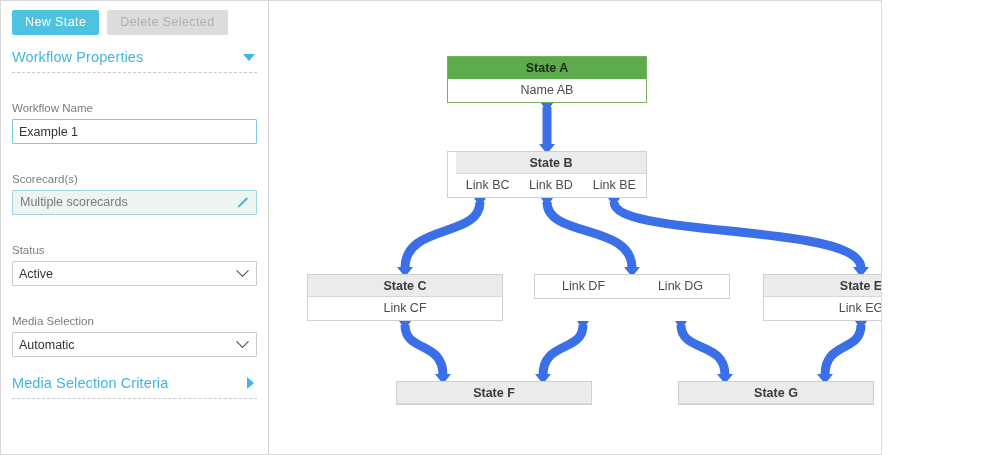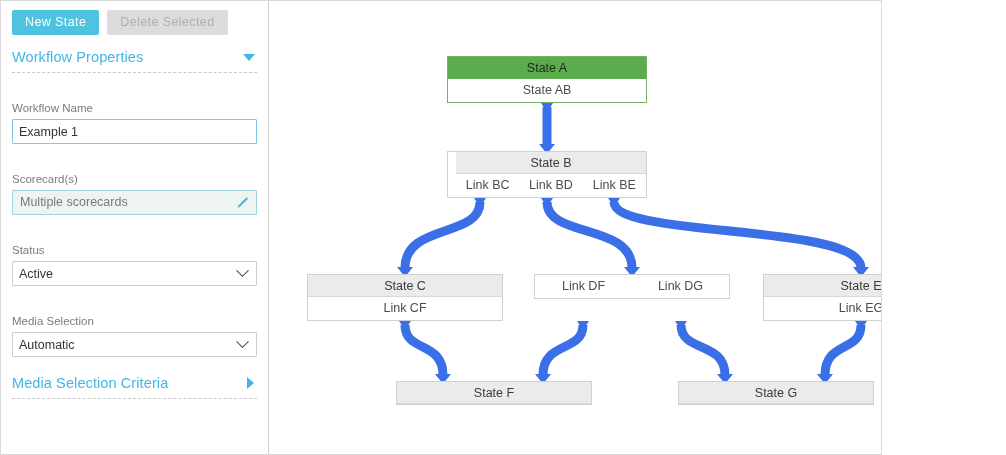--- a/index.html
+++ b/index.html
@@ -146,21 +146,21 @@
   }
   .state {
     position: absolute;
     border: 1px solid #d0d0d0;
     background: #fff;
   }
   .state-head {
     background: #ebebeb;
     text-align: center;
     font-size: 12.5px;
-    font-weight: normal;
+    font-weight: bold;
     color: #3a3a3a;
     height: 22px;
     line-height: 22px;
     border-bottom: 1px solid #d8d8d8;
   }
   .state.start { border-color: #76b266; }
   .state.start .state-head {
     background: #5cab4d;
     color: #1d2b18;
     border-bottom: 1px solid #5cab4d;
@@ -257,21 +257,21 @@
         <polygon points="448,373 464,373 456,383" fill="#3b6fe8"></polygon>
         <polygon points="406,320 418,320 412,329" fill="#3b6fe8"></polygon>
         <path d="M 592 324 C 592 351.5, 556 340, 556 374" fill="none" stroke="#3b6fe8" stroke-width="9" stroke-linecap="butt"></path>
         <polygon points="548,373 564,373 556,383" fill="#3b6fe8"></polygon>
         <polygon points="586,320 598,320 592,329" fill="#3b6fe8"></polygon>
       </svg>
     <div id="states">
         <div class="state start" style="left: 178px; top: 55px; width: 200px;">
           <div class="state-head">State A</div>
           <div class="state-links">
-            <div class="link-cell">State AB</div>
+            <div class="link-cell">Name AB</div>
           </div>
         </div>
         <div class="state" style="left: 178px; top: 150px; width: 200px; padding-left: 8px;">
           <div class="state-head">State B</div>
           <div class="state-links">
             <div class="link-cell">Link BC</div>
             <div class="link-cell">Link BD</div>
             <div class="link-cell">Link BE</div>
           </div>
         </div>

